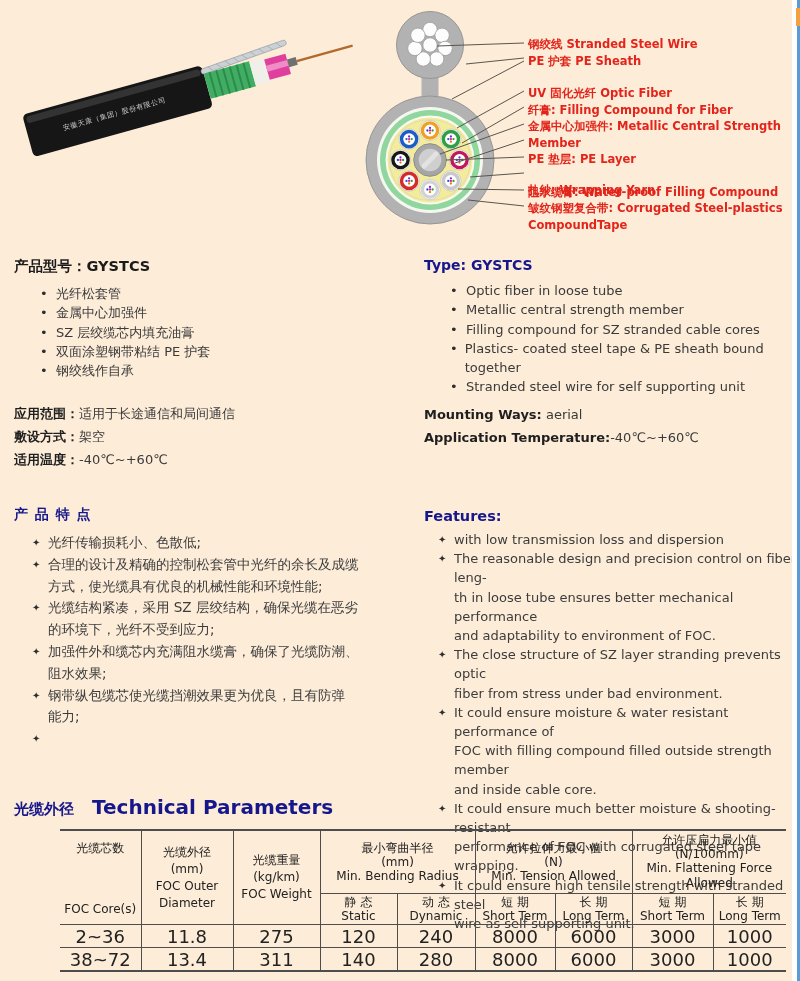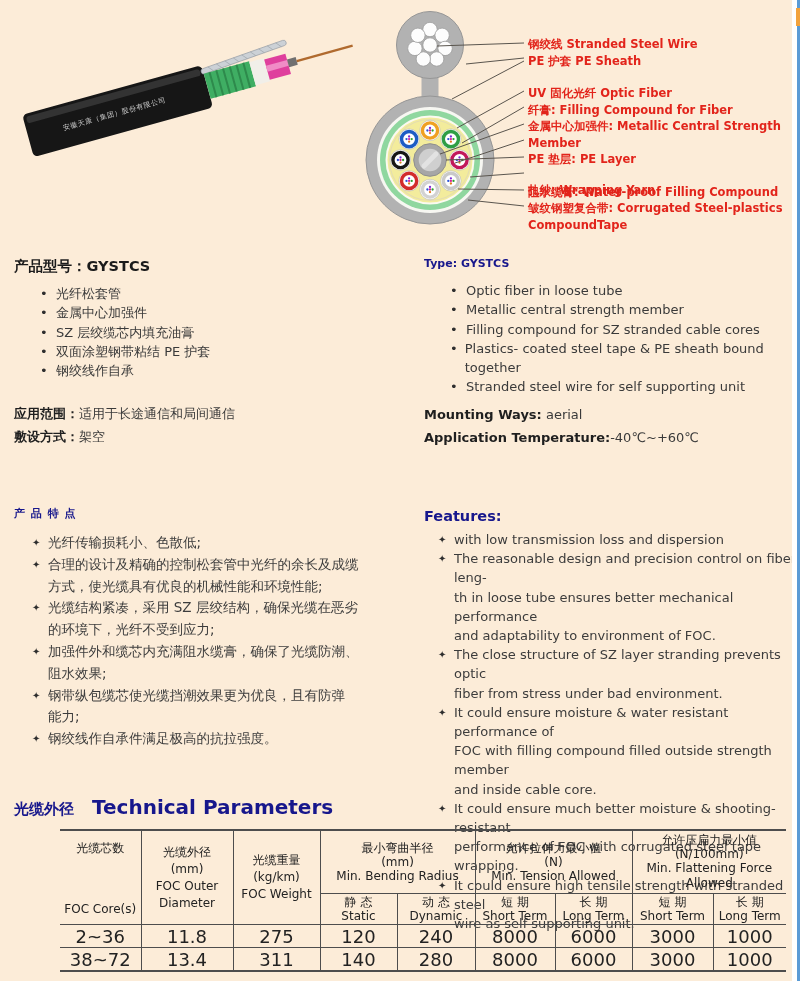--- a/index.html
+++ b/index.html
@@ -14,21 +14,21 @@
 
   .hero-svg{position:absolute;top:0;left:0;}
 
   .callout{
     position:absolute;left:528px;width:268px;
     color:#e2241b;font-weight:bold;font-size:11.5px;line-height:16.5px;
     white-space:pre-line;
   }
 
   .h-black{position:absolute;margin:0;font-size:14.5px;font-weight:bold;color:#1b1b1b;}
-  .h-blue{position:absolute;margin:0;font-size:11px;font-weight:bold;color:#17178c;}
+  .h-blue{position:absolute;margin:0;font-size:14px;font-weight:bold;color:#17178c;}
 
   ul.blist{position:absolute;list-style:none;margin:0;padding:0;font-size:13px;color:#3a3a3a;}
   ul.blist li{display:flex;line-height:19.3px;}
   ul.blist .dot{width:16px;text-align:left;font-size:13px;color:#2e2e2e;}
 
   .info{position:absolute;font-size:13px;color:#3a3a3a;}
   .info p{margin:0;line-height:23px;}
   .info b{color:#1f1f1f;}
 
   ul.feat{position:absolute;list-style:none;margin:0;padding:0;}
@@ -191,20 +191,21 @@
         <span>双面涂塑钢带粘结 PE 护套</span>
       </li>
     <li>
         <span class="dot">•</span>
         <span>钢绞线作自承</span>
       </li>
   </ul>
   <div class="info" style="left:14px;top:402px">
     <p><b>应用范围：</b><span>适用于长途通信和局间通信</span></p>
     <p><b>敷设方式：</b><span>架空</span></p>
+    <p><b>适用温度：</b><span>-40℃~+60℃</span></p>
   </div>
 
   <h2 class="h-blue" style="left:424px;top:257px">Type: GYSTCS</h2>
   <ul class="blist" style="left:450px;top:281px;width:346px">
     <li>
         <span class="dot">•</span>
         <span>Optic fiber in loose tube</span>
       </li>
     <li>
         <span class="dot">•</span>
@@ -249,21 +250,20 @@
         <span class="ftx">加强件外和缆芯内充满阻水缆膏，确保了光缆防潮、
 阻水效果;</span>
       </li>
     <li>
         <span class="dm">✦</span>
         <span class="ftx">钢带纵包缆芯使光缆挡潮效果更为优良，且有防弹
 能力;</span>
       </li>
     <li>
         <span class="dm">✦</span>
-        <span class="ftx">钢绞线作自承件满足极高的抗拉强度。</span>
       </li>
   </ul>
 
   <h2 class="h-blue" style="left:424px;top:508px;font-size:14.5px">Features:</h2>
   <ul class="feat feat-en" style="left:438px;top:530px;width:360px">
     <li>
         <span class="dm">✦</span>
         <span class="ftx">with low transmission loss and dispersion</span>
       </li>
     <li>

